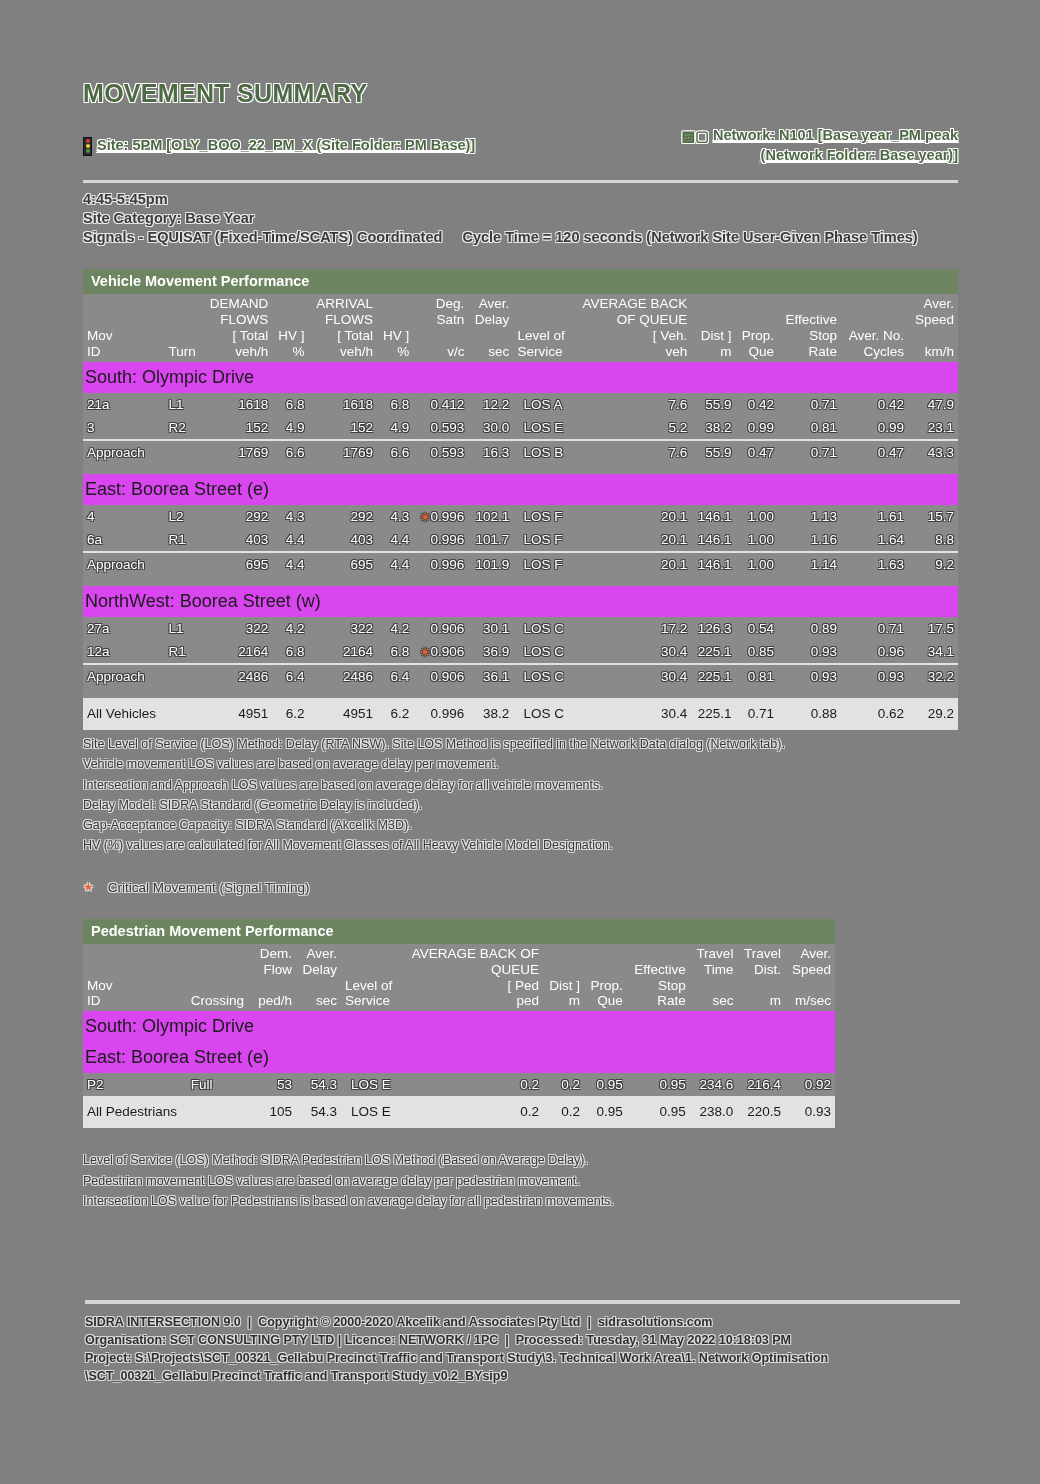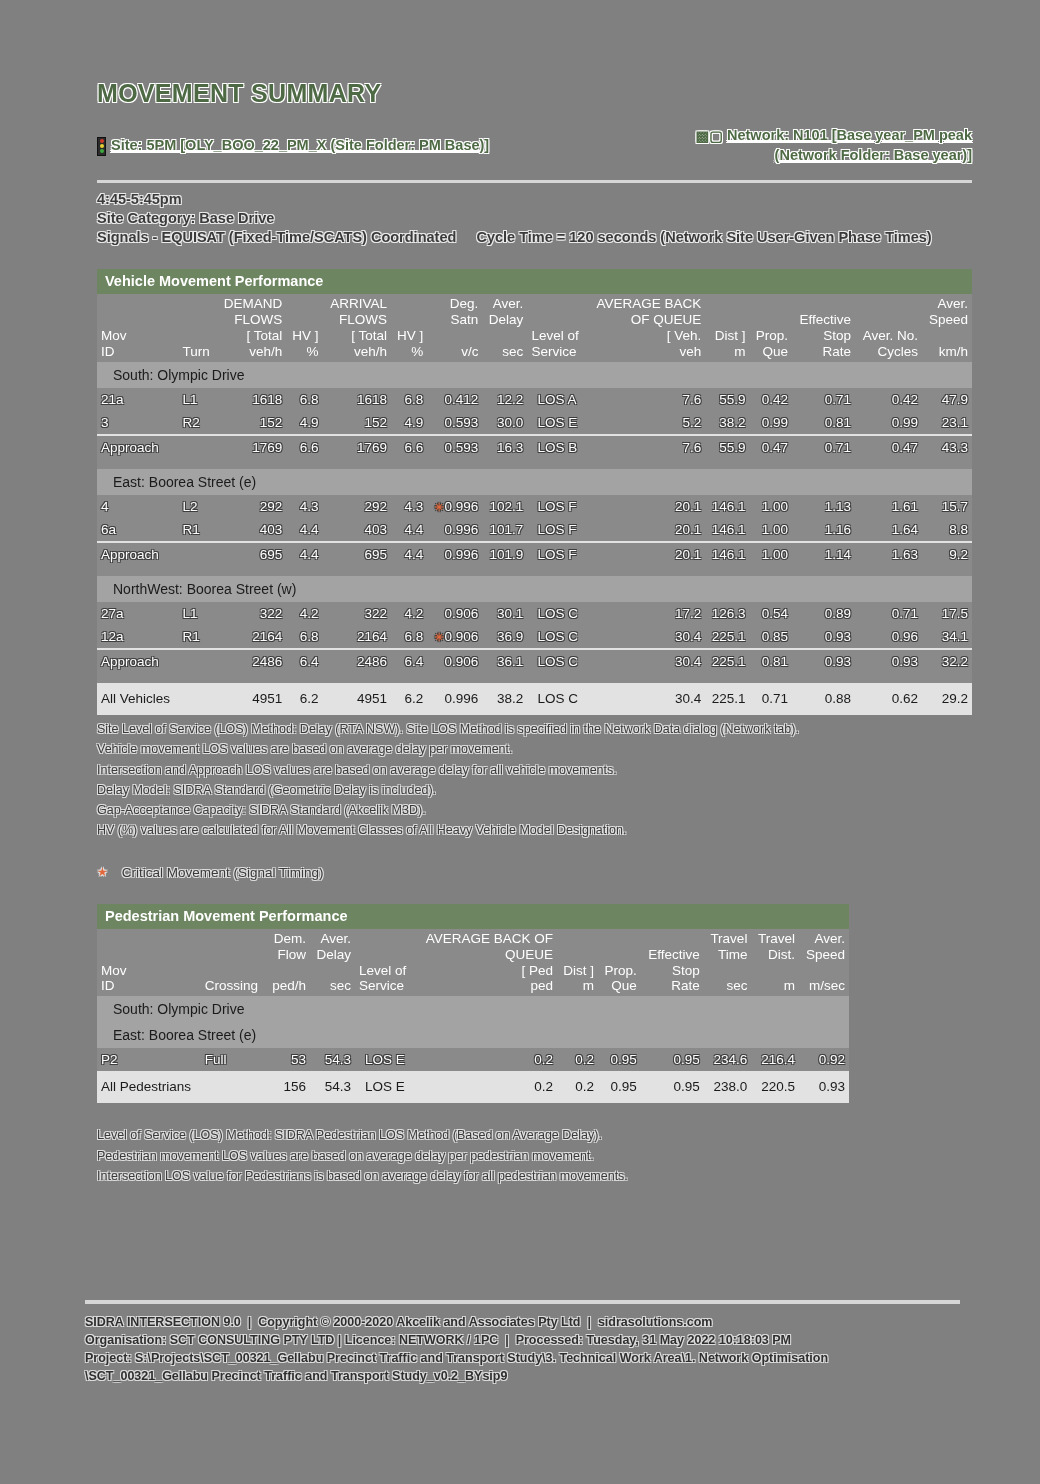--- a/index.html
+++ b/index.html
@@ -6,21 +6,21 @@
   * { box-sizing: border-box; }
   html, body { margin:0; padding:0; }
   body {
     width:1040px; height:1484px;
     background:#808080;
     font-family:"Liberation Sans", sans-serif;
     color:#ffffff;
     overflow:hidden;
     position:relative;
   }
-  .page { position:absolute; left:97px; top:0; width:875px; }
+  .page { position:absolute; left:83px; top:0; width:875px; }
 
   
   .hdr { padding-top:80px; position:relative; }
   .hdr-title {
     font-size:25px; font-weight:bold; color:#4e6a45;
     text-shadow: -1px -1px 0 #fff, 1px -1px 0 #fff, -1px 1px 0 #fff, 1px 1px 0 #fff;
     letter-spacing:.3px; line-height:1.1;
   }
   .hdr-row { display:flex; align-items:center; justify-content:space-between; margin-top:18px;text-decoration:underline; }
   .hdr-site { display:flex; align-items:flex-start; gap:5px; max-width:520px; }
@@ -57,21 +57,21 @@
     padding:4px 8px 5px 8px;
     margin-top:8px;
   }
   table { border-collapse:collapse; width:100%; }
   th, td { font-size:13.5px; padding:0; }
   thead th {
     background:#8a8a8a; color:#ffffff; font-weight:normal; vertical-align:bottom;
     padding:2px 4px; line-height:1.18; white-space:pre-line;
   }
   .grp td {
-    background:#a3a3a3; color:#1b1b1b; font-size:14px; padding:5px 16px;
+    background:#d946ef; color:#1b1b1b; font-size:18px; padding:5px 2px;
     text-shadow:none;
   }
   tr.mv td {
     background:#8a8a8a; color:#ffffff; padding:4px 4px; white-space:nowrap;
     text-shadow:-1px -1px 0 #3d3d3d, 1px -1px 0 #3d3d3d, -1px 1px 0 #3d3d3d, 1px 1px 0 #3d3d3d;
   }
   tr.mv.appr td { border-top:2px solid #e2e2e2; }
   tr.total td {
     background:#e2e2e2; color:#1b1b1b; padding:8px 4px 9px 4px; white-space:nowrap;
   }
@@ -112,21 +112,21 @@
         </span>
         <span class="hdr-site-text">Site: 5PM [OLY_BOO_22_PM_X (Site Folder: PM Base)]</span>
       </div>
       <div class="hdr-net">
         <span class="hdr-net-text"><span class="net-ico">▩▢</span><span>Network: N101 [Base year_PM peak (Network Folder: Base year)]</span></span>
       </div>
     </div>
     <div class="rule"></div>
     <div class="subinfo">
       <div>4:45-5:45pm</div>
-      <div>Site Category: Base Drive</div>
+      <div>Site Category: Base Year</div>
       <div>Signals - EQUISAT (Fixed-Time/SCATS) Coordinated     Cycle Time = 120 seconds (Network Site User-Given Phase Times)</div>
     </div>
   </div>
 
   <div class="tbl">
     <div class="tbl-title">Vehicle Movement Performance</div>
     <table>
       <thead>
         <tr id="veh-head">
             <th style="text-align: left;">Mov
@@ -450,21 +450,21 @@
               <td class="num">0.2</td>
               <td class="num">0.95</td>
               <td class="num">0.95</td>
               <td class="num">234.6</td>
               <td class="num">216.4</td>
               <td class="num">0.92</td>
             </tr>
             <tr class="total">
               <td class="lft">All Pedestrians</td>
               <td class="lft"></td>
-              <td class="num">156</td>
+              <td class="num">105</td>
               <td class="num">54.3</td>
               <td class="los">LOS E</td>
               <td class="num">0.2</td>
               <td class="num">0.2</td>
               <td class="num">0.95</td>
               <td class="num">0.95</td>
               <td class="num">238.0</td>
               <td class="num">220.5</td>
               <td class="num">0.93</td>
             </tr>

